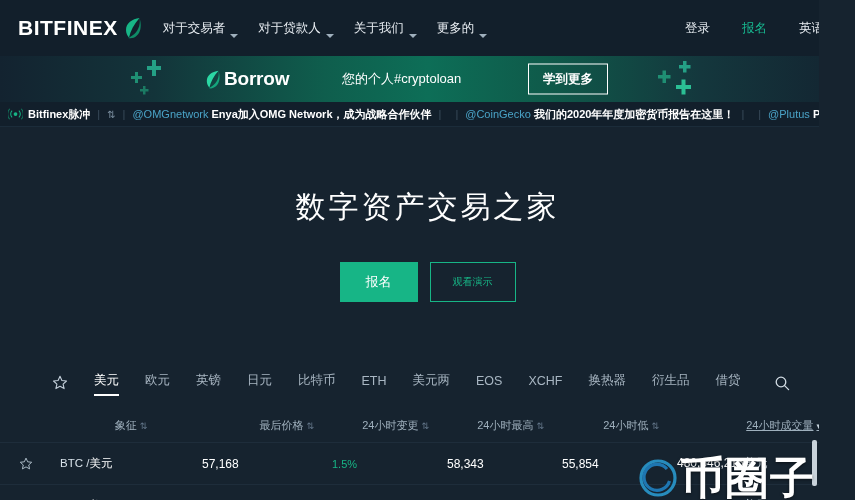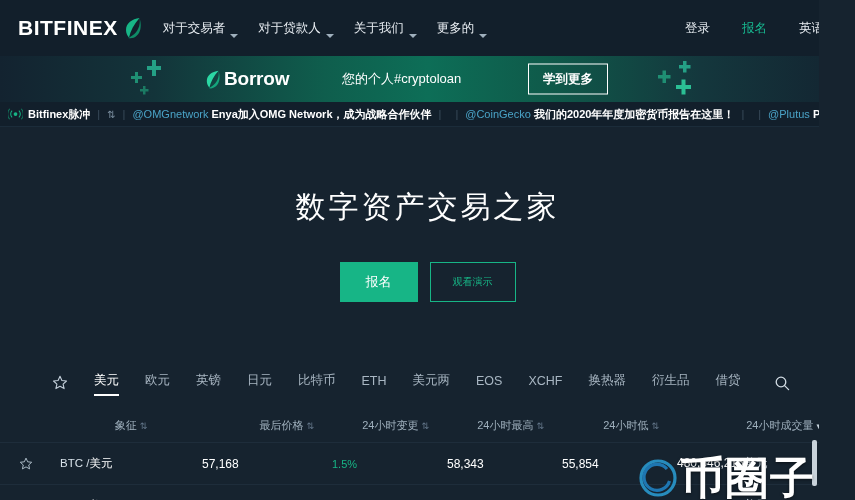--- a/index.html
+++ b/index.html
@@ -156,21 +156,21 @@
   table.market th {
     font-size: 11px; font-weight: 400; color: #9fb0bd;
     padding: 8px 0 9px 0; text-align: right;
   }
   table.market th.c-star { width: 52px; }
   table.market th.c-sym  { width: 150px; text-align: center; padding-left: 8px; }
   table.market th.c-last { width: 130px; padding-right: 18px; }
   table.market th.c-chg  { width: 115px; padding-right: 18px; }
   table.market th.c-high { width: 115px; padding-right: 18px; }
   table.market th.c-low  { width: 115px; padding-right: 18px; text-align: right; }
-  table.market th.c-vol  { width: 178px; padding-right: 34px; }
+  table.market th.c-vol  { width: 178px; padding-right: 34px; text-decoration: underline; }
   .sortic { color: #63768a; font-size: 9px; margin-left: 3px; }
   .sortic.desc { color: #c5d2dc; }
 
   table.market td {
     font-size: 12px; color: #ffffff; padding: 12px 0; 
     border-top: 1px solid #1e2d3b;
   }
   table.market td.c-star { text-align: center; }
   table.market td.c-sym  { text-align: left; padding-left: 8px; font-size: 11.5px; }
   table.market td.c-last { padding-right: 18px; }

